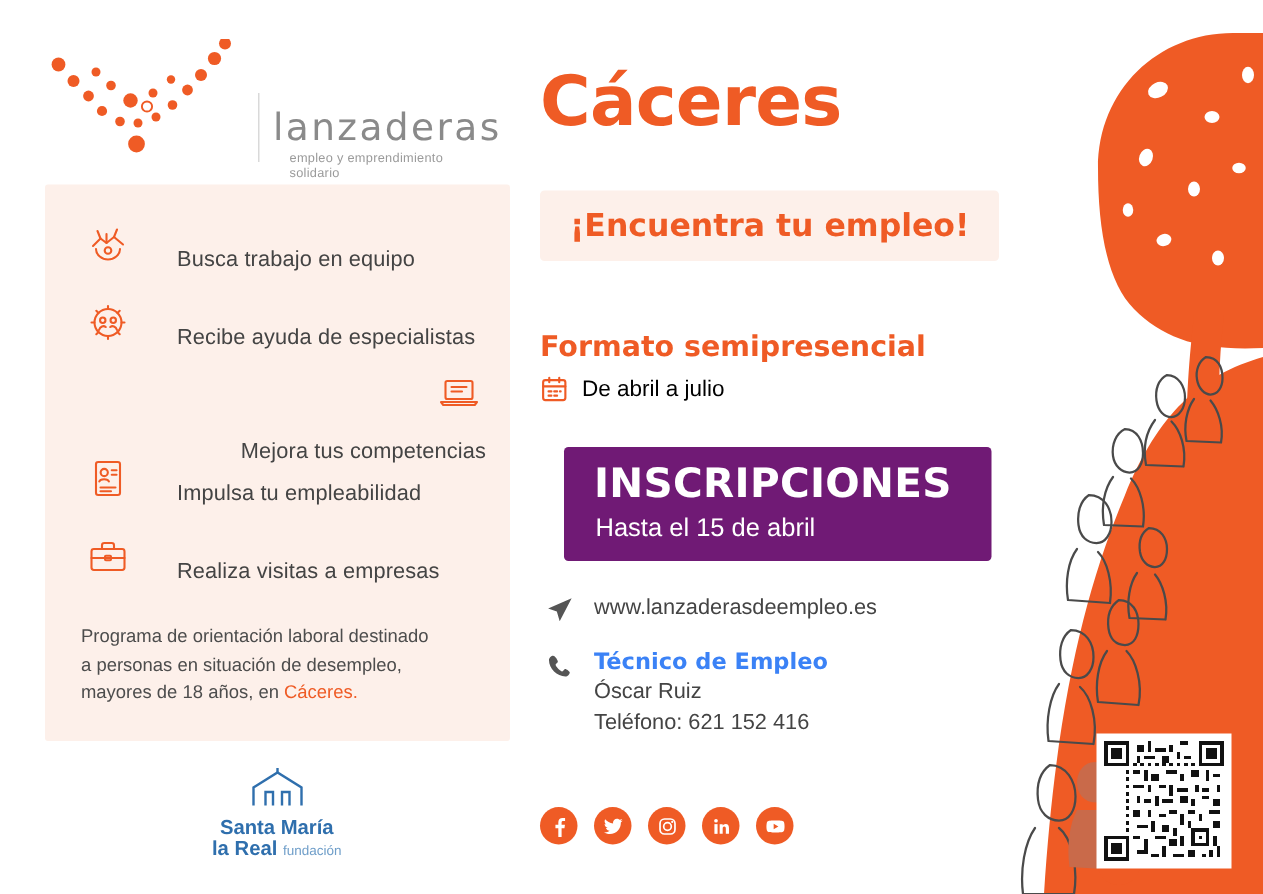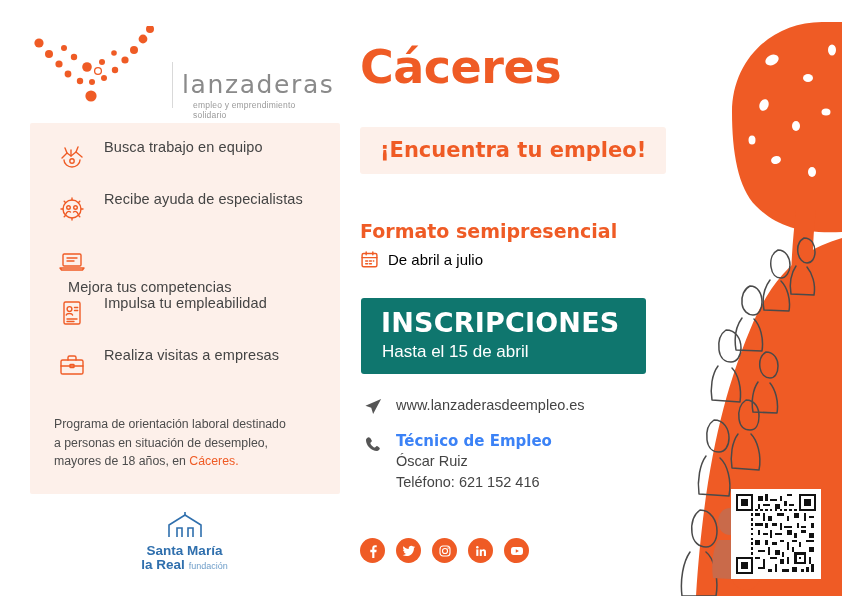--- a/index.html
+++ b/index.html
@@ -82,21 +82,22 @@
     height: 371px;
     background: #fdf0ea;
     border-radius: 2px;
   }
   .benefit-row {
     position: absolute;
     left: 24px;
     width: 270px;
     height: 42px;
     display: flex;
-    align-items: flex-start;
+    align-items: flex-end;
+    gap: 14px;
   }
   .benefit-icon {
     width: 36px;
     height: 36px;
     flex: 0 0 36px;
     display: flex;
     align-items: center;
     justify-content: center;
     color: #ef5b25;
   }
@@ -203,25 +204,25 @@
     margin-right: 9px;
     display: flex;
     align-items: center;
   }
   .dates .txt {
     font-size: 15px;
     color: #000000;
   }
   .cta {
     position: absolute;
-    left: 1px;
+    left: 16px;
     top: 298px;
     width: 285px;
     height: 76px;
-    background: #0f766e;
+    background: #701a75;
     border-radius: 3px;
     color: #ffffff;
   }
   .cta-title {
     position: absolute;
     left: 20px;
     top: 9px;
     font-size: 27px;
     font-weight: bold;
     letter-spacing: 0.2px;

